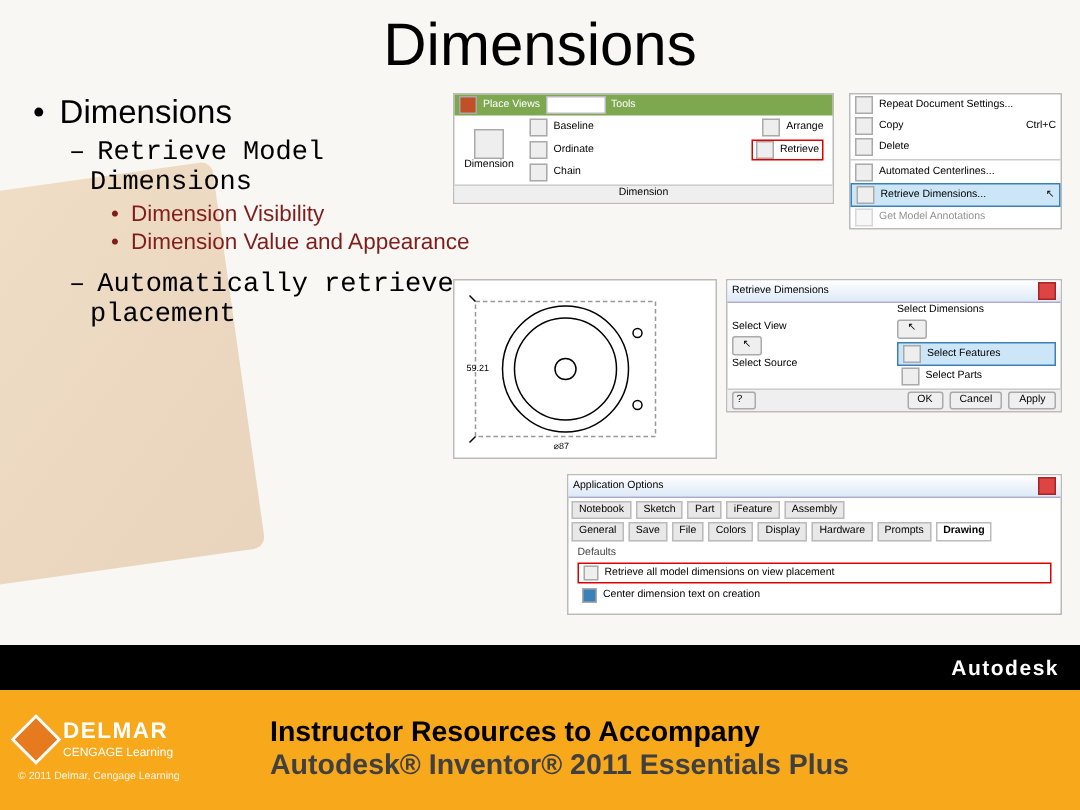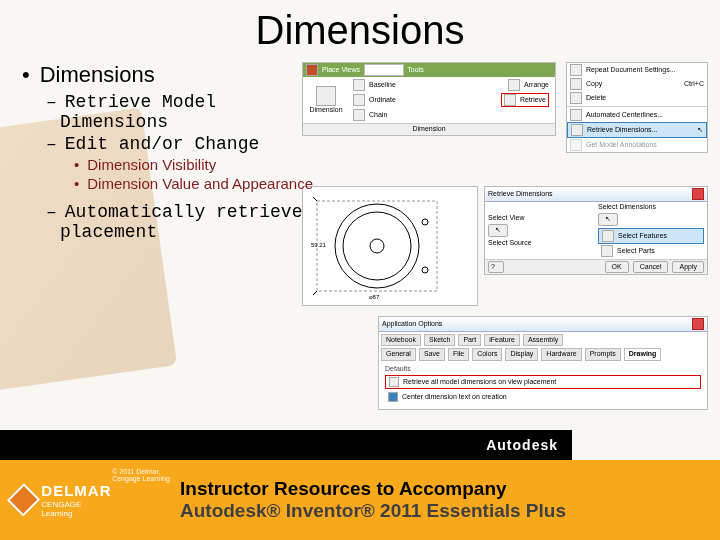--- a/index.html
+++ b/index.html
@@ -18,24 +18,24 @@
   .mini { position:absolute; font-size:7px; background:#fff; border:1px solid #bbb; line-height:1.2; }
   .mini .row { display:flex; align-items:center; padding:1px 3px; gap:4px; }
   .mini .ico { width:10px; height:10px; background:#eee; border:1px solid #aaa; display:inline-block; }
   .hl { background:#cce6f8; border:1px solid #3b80b8; }
   .redbox { border:1.5px solid #d00; }
   .tab { display:inline-block; padding:1px 4px; background:#e8e8e8; border:1px solid #bbb; margin-right:-1px; }
   .tab.active { background:#fff; font-weight:bold; }
   .btn { display:inline-block; padding:1px 6px; background:#efefef; border:1px solid #aaa; border-radius:2px; }
 
   
-  .blackbar { position:absolute; left:0; width:572px; background:#000; height:30px; top:430px; display:flex; align-items:center; justify-content:flex-end; padding-right:14px; box-sizing:border-box; }
+  .blackbar { position:absolute; left:0; width:720px; background:#000; height:30px; top:430px; display:flex; align-items:center; justify-content:flex-end; padding-right:14px; box-sizing:border-box; }
   .autodesk { color:#fff; font-size:14px; letter-spacing:1px; font-weight:bold; }
   .orangebar { position:absolute; left:0; top:460px; width:720px; height:80px; background:#f7a81b; display:flex; align-items:center; }
-  .delmar { width:170px; height:80px; display:flex; justify-content:center; padding-left:12px; box-sizing:border-box; color:#fff; }
+  .delmar { width:170px; height:80px; display:flex; flex-direction:column; justify-content:center; padding-left:12px; box-sizing:border-box; color:#fff; }
   .dl-top { display:flex; align-items:center; gap:6px; }
   .dl-glyph { width:20px; height:20px; background:#e67a1f; border:2px solid #fff; transform:rotate(45deg); }
   .dl-name { font-size:15px; font-weight:bold; letter-spacing:1px; }
   .dl-sub { font-size:8px; margin-top:1px; }
   .dl-copy { font-size:7px; margin-top:8px; opacity:.9; }
   .accompany { flex:1; padding-left:10px; }
   .acc1 { font-size:19px; font-weight:bold; color:#000000; }
   .acc2 { font-size:19px; font-weight:bold; color:#404040; }
 
   
@@ -46,21 +46,20 @@
 <body>
 
 <div class="slide">
   <div class="bg-shape"></div>
 
   <div class="title">Dimensions</div>
 
   <div class="content">
     <div class="bullet1">Dimensions</div>
     <div class="bullet2">Retrieve Model Dimensions</div>
-    <div class="bullet2">Edit and/or Change</div>
     <div class="bullet3">Dimension Visibility</div>
     <div class="bullet3">Dimension Value and Appearance</div>
     <div class="spacer"></div>
     <div class="bullet2">Automatically retrieve placement</div>
   </div>
 
   <div class="mini" style="top:62px; left:302px; width:252px;">
     <div class="row" style="background:#7da850;color:#fff;">
       <span class="ico" style="background:#c05028"></span>
       <span>Place Views</span>

